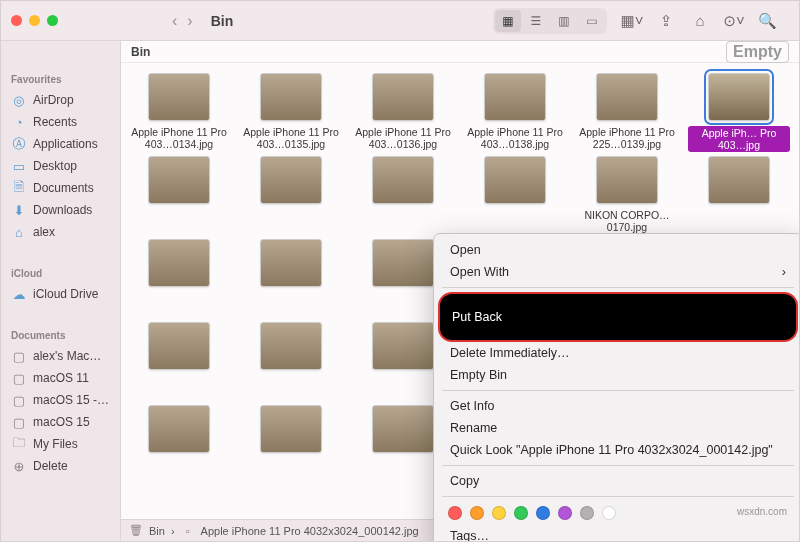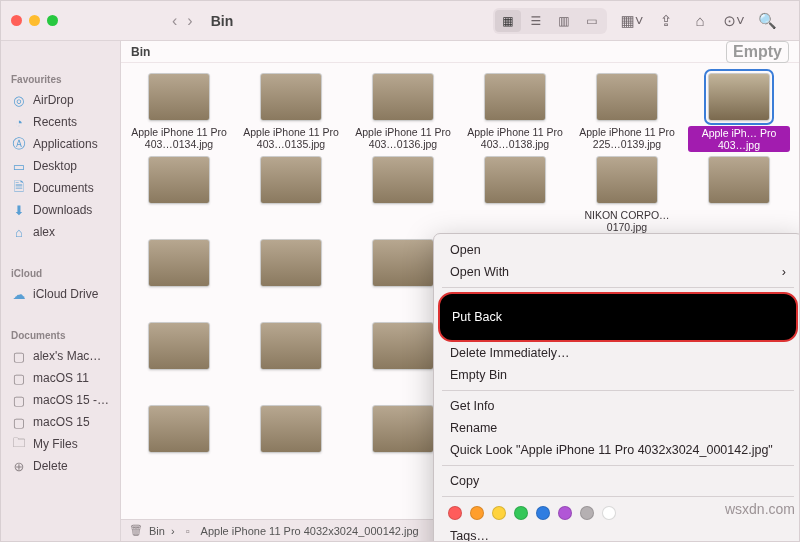--- a/index.html
+++ b/index.html
@@ -32,21 +32,21 @@
   .fname { font-size:10.5px; line-height:1.15; text-align:center; color:#3b3438; margin-top:5px; max-width:102px; word-break:break-word; min-height:26px; }
   .fname.sel { background:#a21caf; color:#fff; border-radius:3px; padding:1px 3px; }
   .ctxmenu { position:absolute; left:312px; top:192px; width:370px; background:#f4f1f2; border:1px solid #c9c2c4; border-radius:7px; box-shadow:0 8px 30px rgba(0,0,0,.25); padding:5px 0; font-size:12.5px; }
   .mi { padding:4px 16px; color:#2c2528; display:flex; align-items:center; justify-content:space-between; }
   .mi.hl { background:#000000; color:#fff; border:2.5px solid #d33; border-radius:14px; margin:0 4px; padding:16px 12px; font-weight:500; }
   .msep { height:1px; background:#d6d0d2; margin:4px 8px; }
   .tagrow { padding:5px 14px; display:flex; gap:8px; }
   .tagdot { width:14px; height:14px; border-radius:50%; border:1px solid rgba(0,0,0,.15); }
   .pathbar { height:22px; border-top:1px solid #ddd4d7; display:flex; align-items:center; gap:6px; padding:0 8px; font-size:11px; color:#555; background:#f0e7ea; }
   .pbic { width:14px; height:14px; display:inline-flex; align-items:center; justify-content:center; color:#8d8487; }
-  .watermark { position:absolute; right:4px; bottom:24px; font-size:14px; color:#9c9396; }
+  .watermark { position:absolute; right:12px; bottom:24px; font-size:10px; color:#9c9396; }
 </style>
 </head>
 <body>
 
 <div class="window">
 
   <div class="titlebar">
     <div class="traffic">
       <div class="tl red"></div>
       <div class="tl yel"></div>

